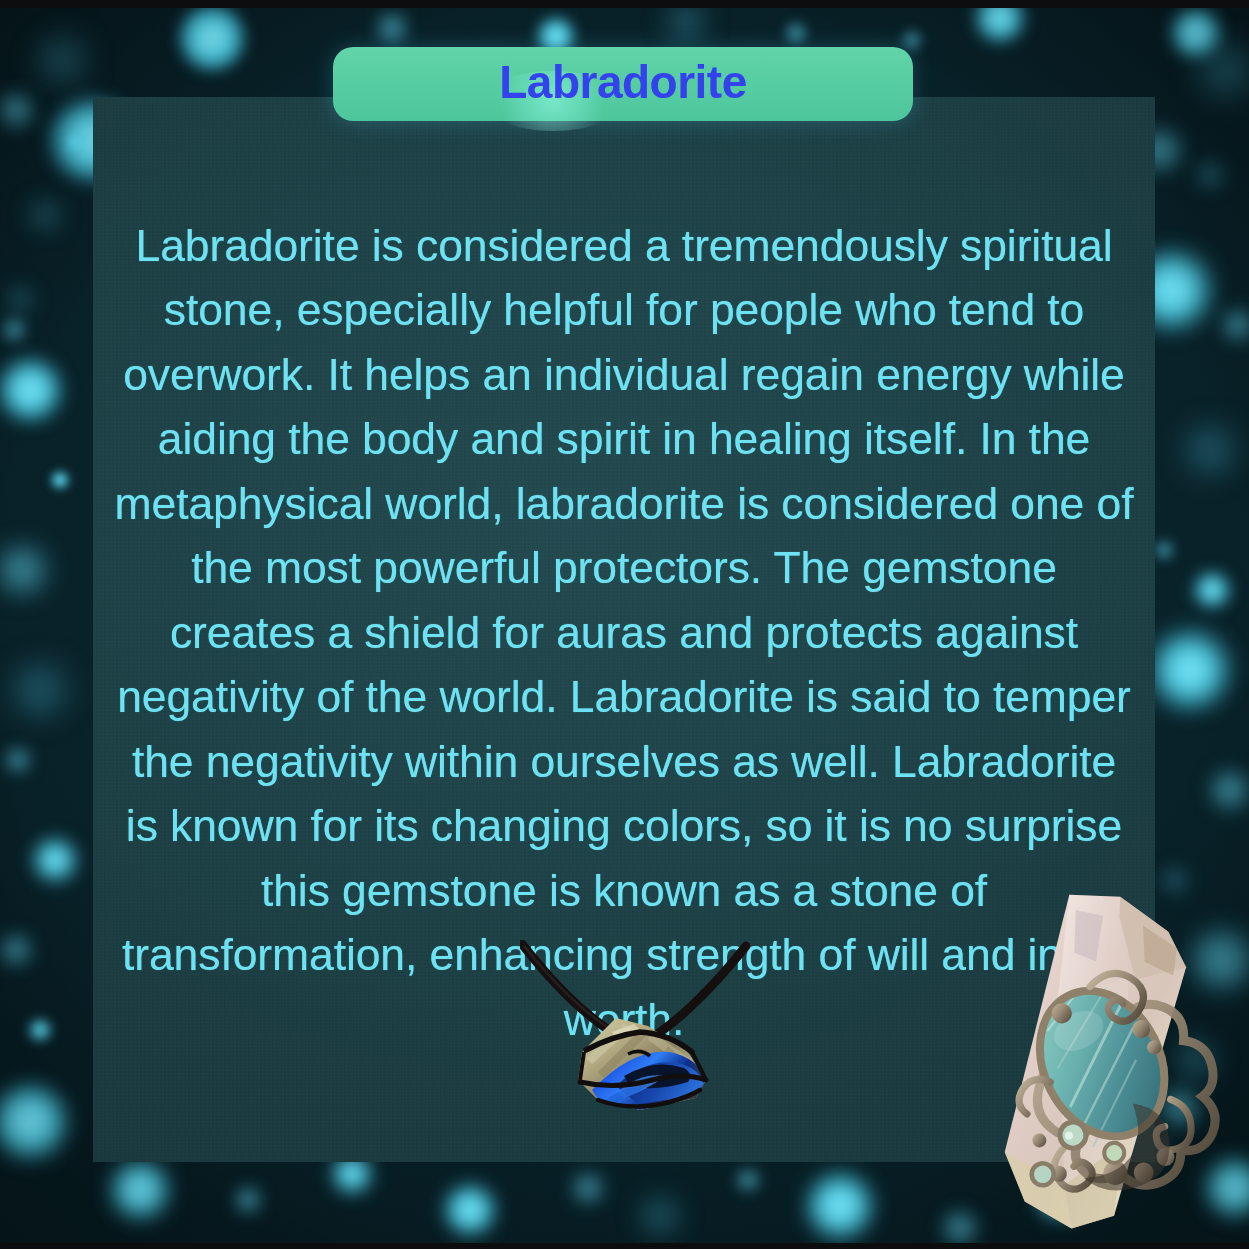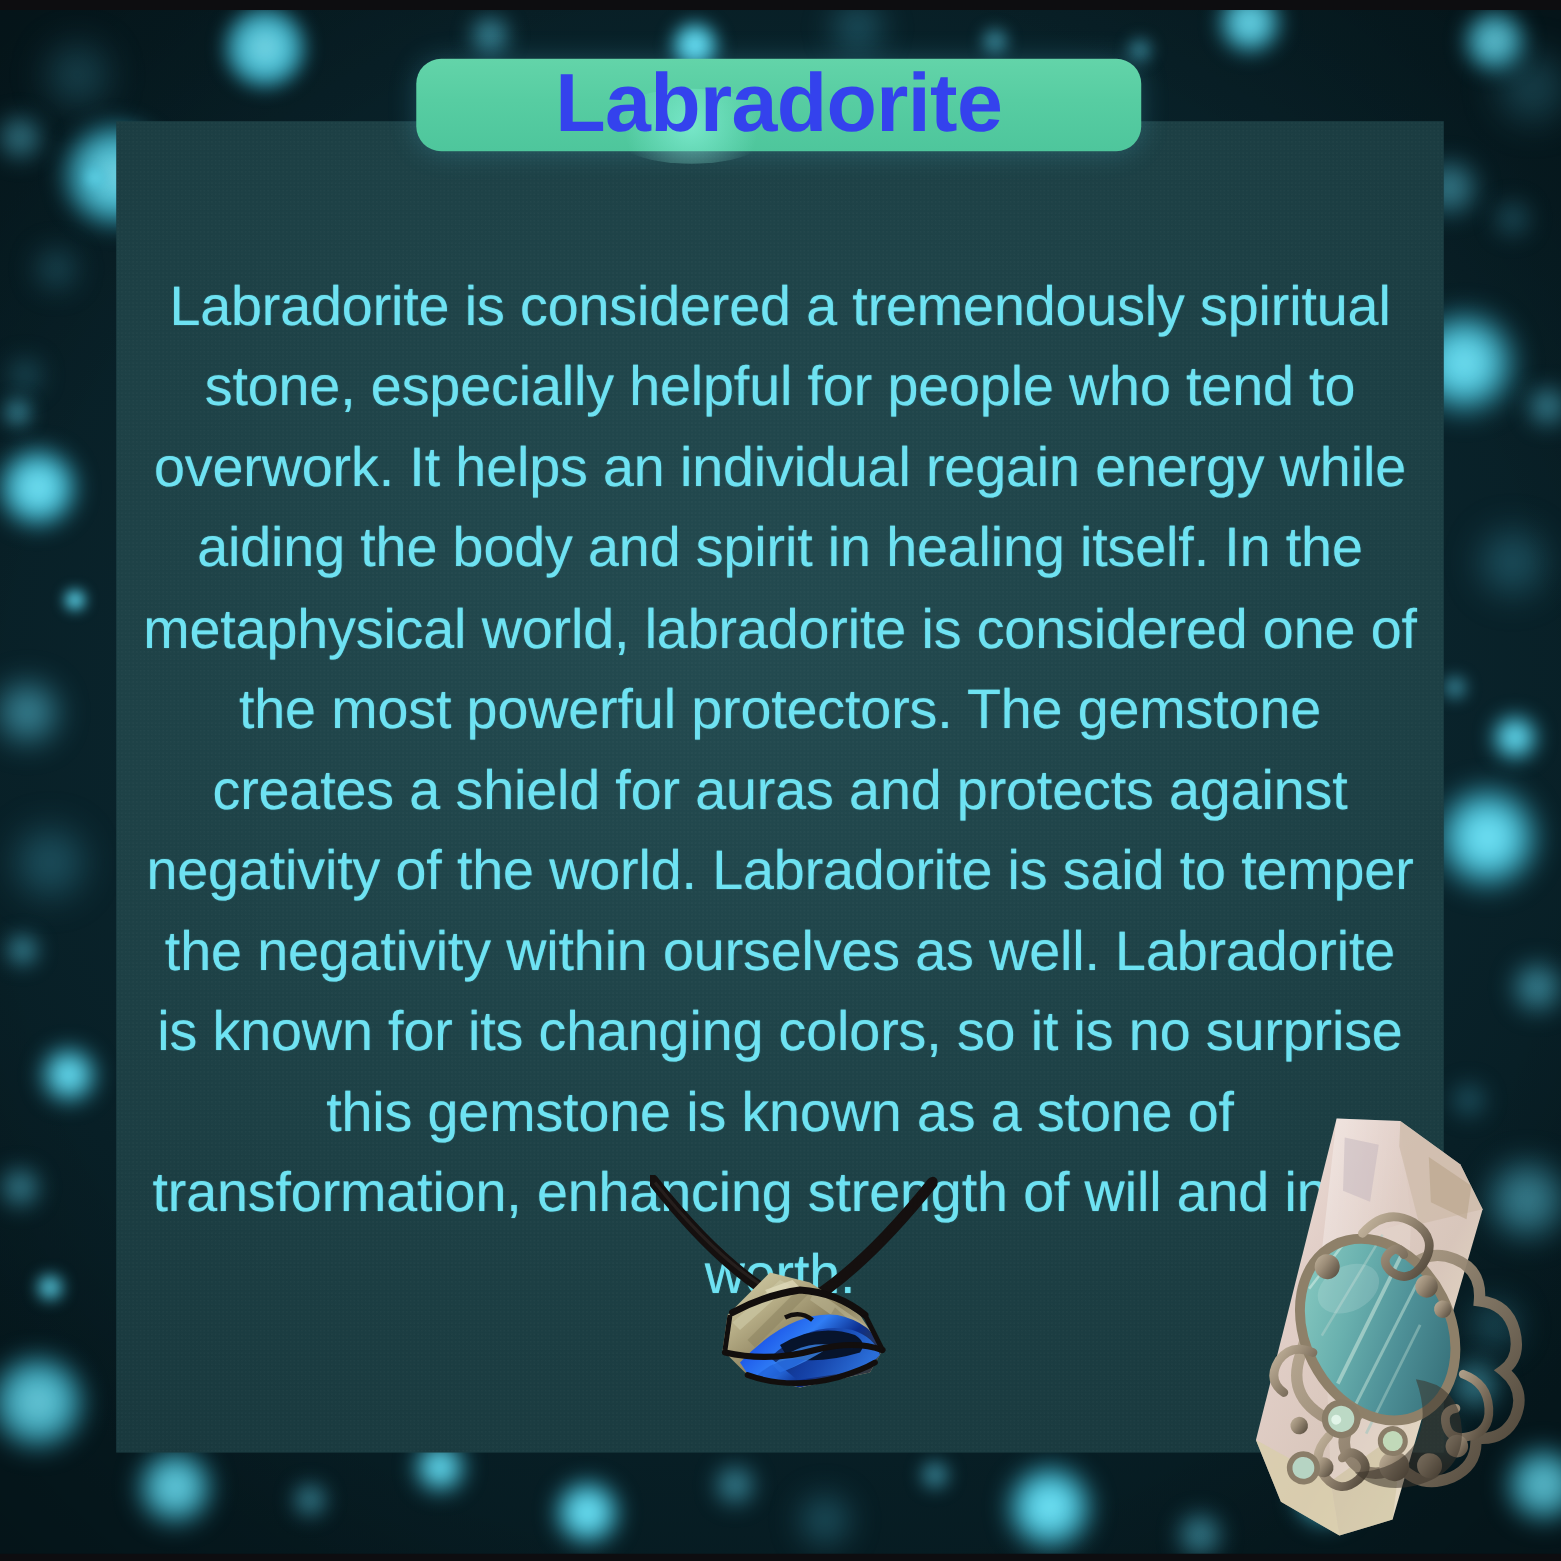--- a/index.html
+++ b/index.html
@@ -127,21 +127,21 @@
     width: 140px;
     height: 60px;
     border-radius: 50%;
     background: radial-gradient(circle, rgba(150,255,235,0.55) 0%, rgba(120,240,220,0) 70%);
     pointer-events: none;
   }
   #title-text {
     position: relative;
     font-family: "Liberation Sans", sans-serif;
     font-weight: bold;
-    font-size: 66px;
+    font-size: 46px;
     line-height: 1;
     letter-spacing: -0.5px;
     color: #3442ed;
     white-space: nowrap;
     margin-top: -4px;
   }
 
   
   #body-text {
     position: absolute;

